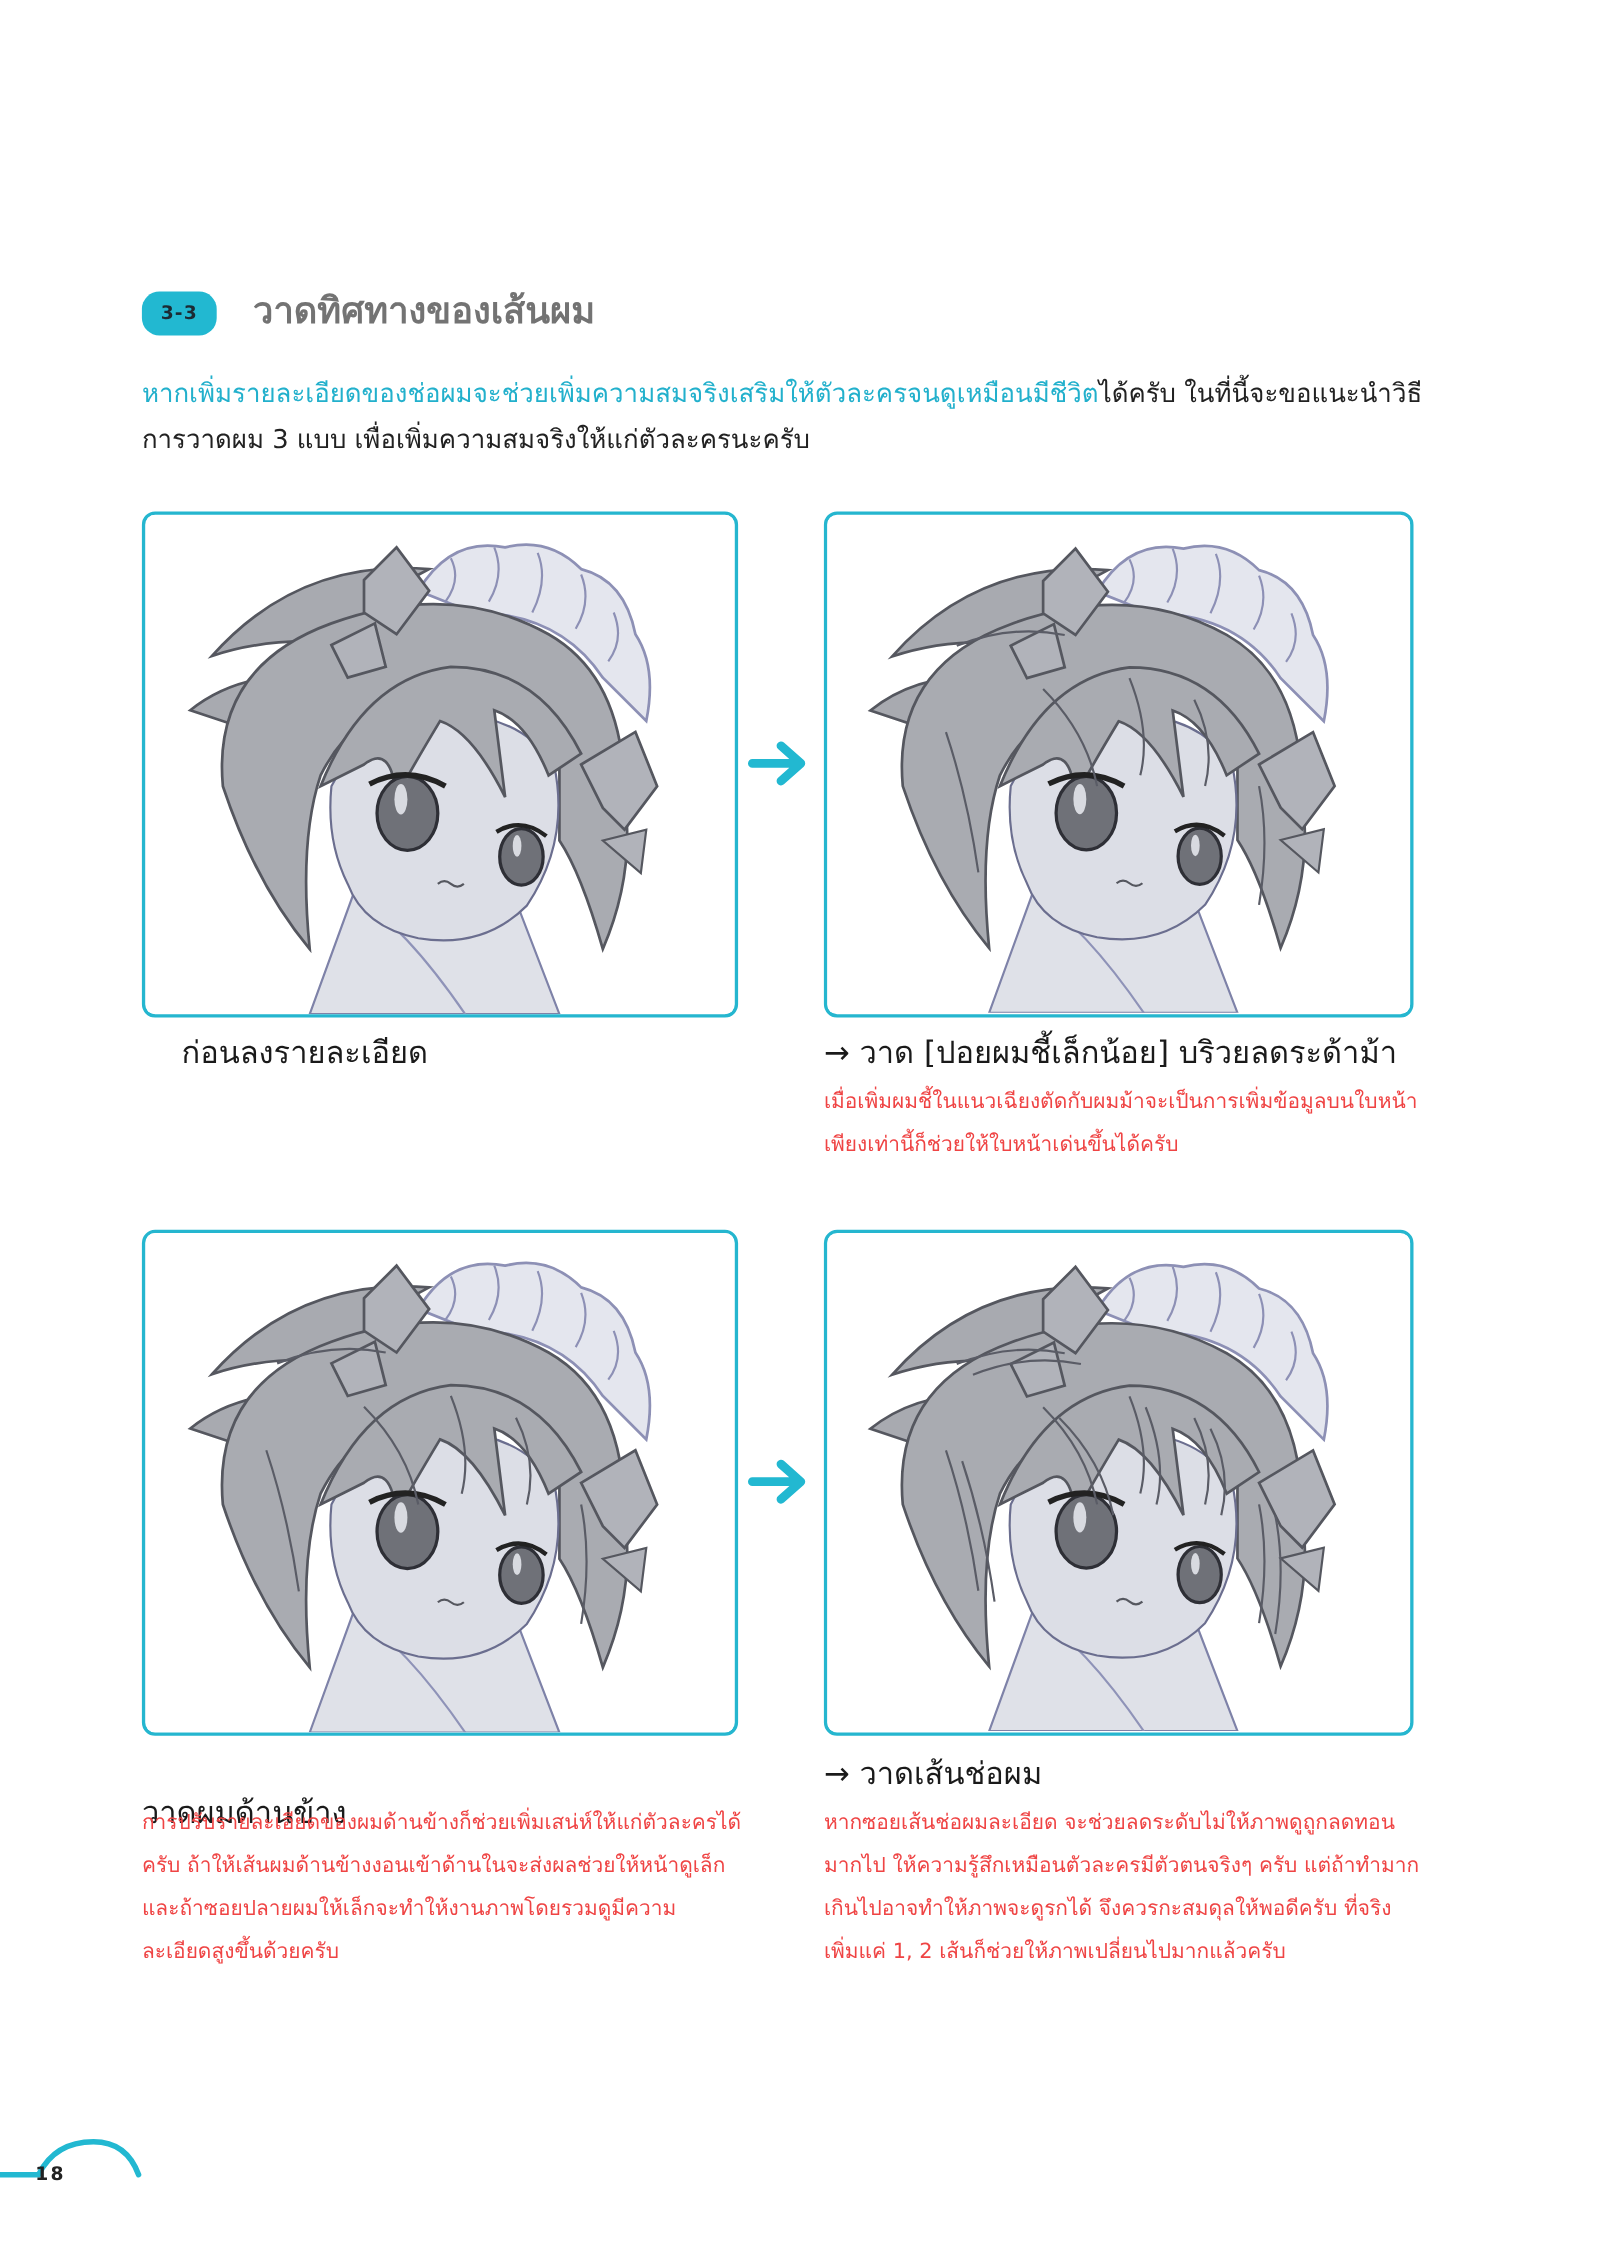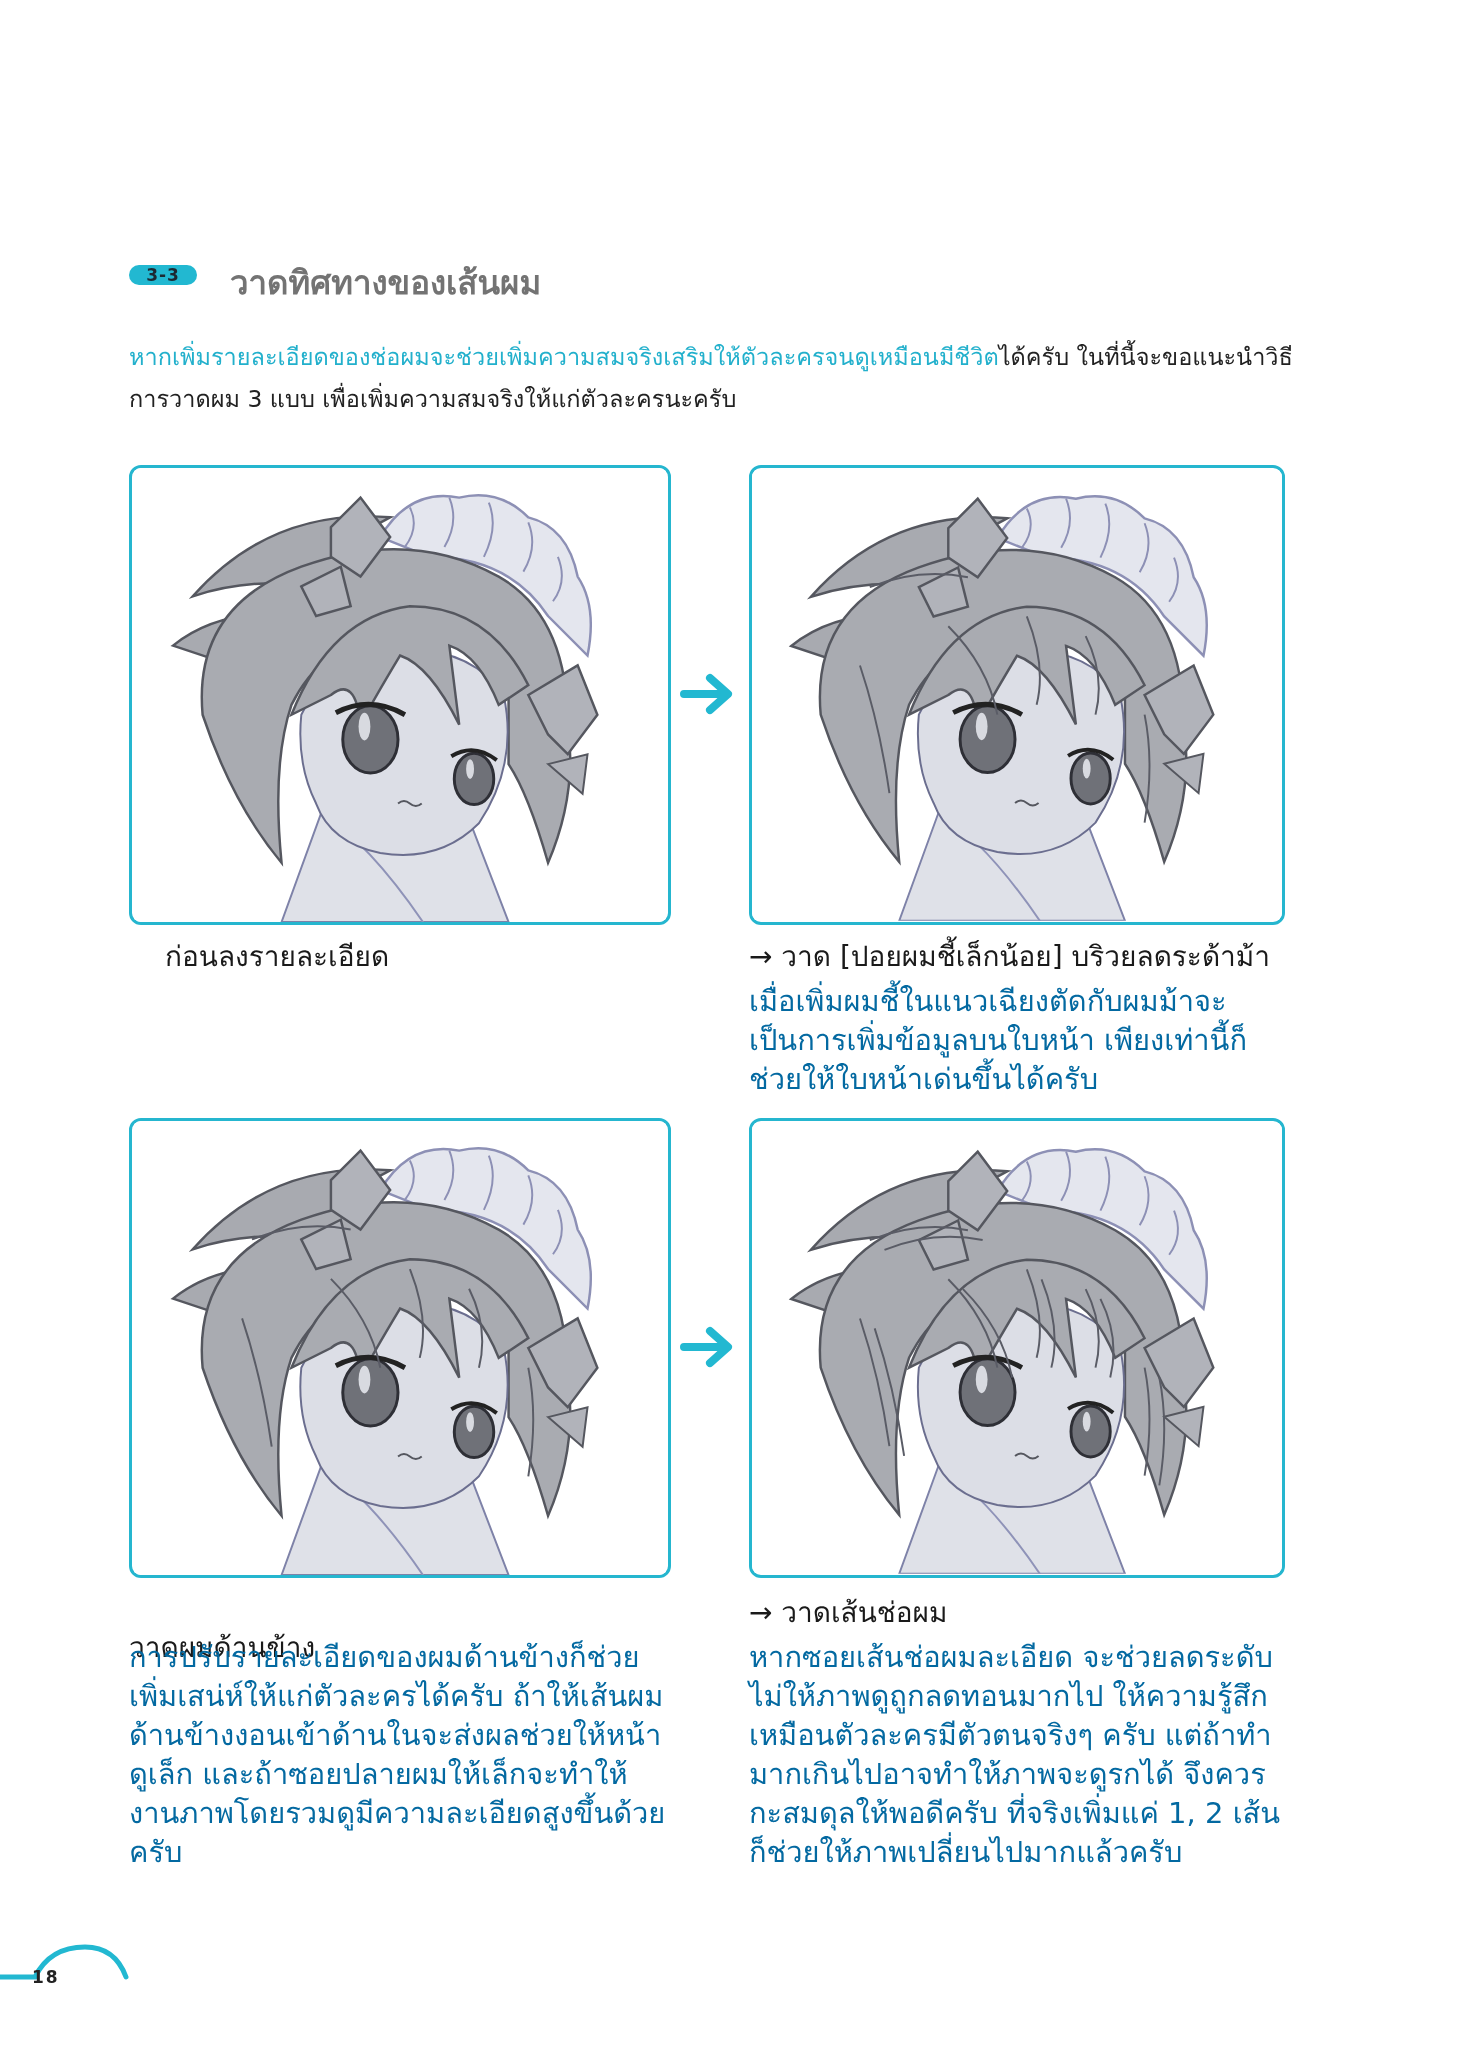--- a/index.html
+++ b/index.html
@@ -1,26 +1,26 @@
 <!DOCTYPE html>
 <html><head>
 <meta charset="utf-8">
 <style>
   html,body{margin:0;padding:0;background:#ffffff;}
   body{width:1472px;height:2048px;position:relative;overflow:hidden;font-family:"DejaVu Sans","Liberation Sans",sans-serif;color:#1a1a1a;}
   .abs{position:absolute;}
-  .badge{left:129px;top:265px;width:68px;height:20px;border-radius:16px;background:#22b8d1;color:#1c2a33;font-weight:bold;font-size:17px;display:flex;align-items:center;justify-content:center;letter-spacing:1px;}
+  .badge{left:129px;top:265px;width:68px;height:40px;border-radius:16px;background:#22b8d1;color:#1c2a33;font-weight:bold;font-size:17px;display:flex;align-items:center;justify-content:center;letter-spacing:1px;}
   .section-title{left:230px;top:256px;font-size:33px;font-weight:bold;color:#737373;white-space:nowrap;}
   .intro{left:129px;top:336px;width:1170px;font-size:23.5px;line-height:42px;color:#222;}
   .intro .hl{color:#22b0cc;}
   .frame{border:3px solid #25b6cf;border-radius:12px;box-sizing:border-box;background:#fff;overflow:hidden;}
   .frame svg{width:100%;height:100%;display:block;}
   .arrow{width:60px;height:44px;}
   .cap-title{font-size:28px;color:#1a1a1a;white-space:nowrap;font-weight:500;}
-  .cap-body{font-size:29px;line-height:39px;color:#0369a1;}
+  .cap-body{font-size:19px;line-height:39px;color:#ef4444;}
   .page-num{left:32px;top:1967px;font-size:17px;font-weight:bold;letter-spacing:2px;color:#222;}
 </style>
 </head>
 <body>
 
 <div class="abs badge">
   <span>3-3</span>
 </div>
 <div class="abs section-title">วาดทิศทางของเส้นผม</div>
 

